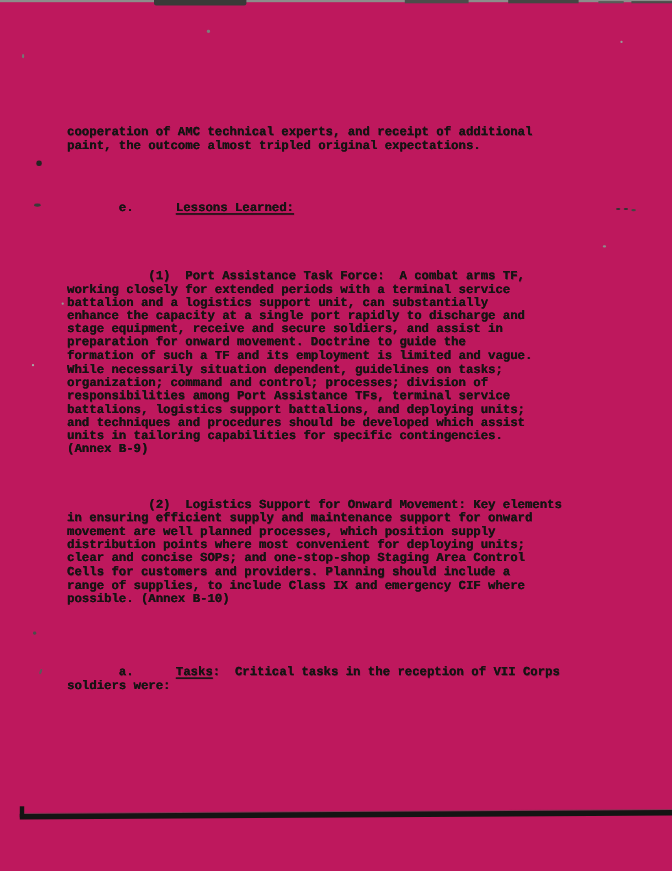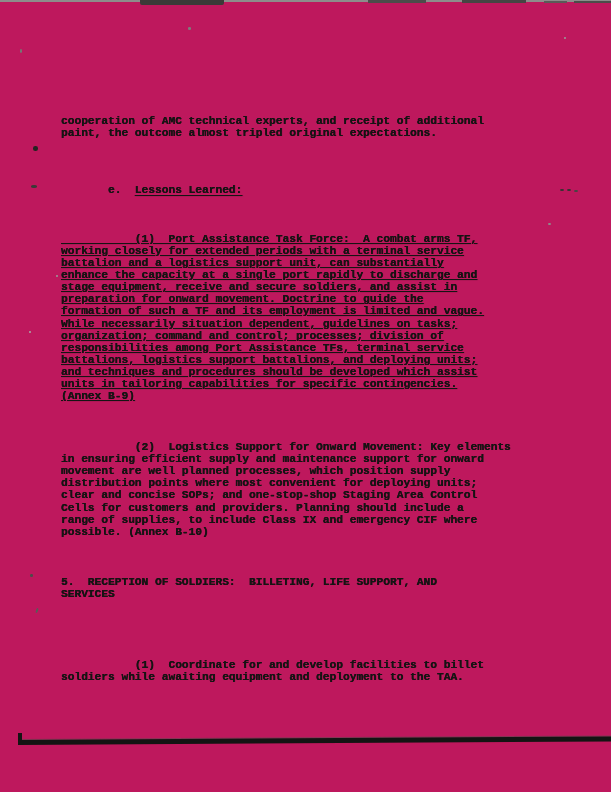--- a/index.html
+++ b/index.html
@@ -11,24 +11,24 @@
   .page{position:absolute;inset:0;background:#be185d;}
   
   .text-col{
     position:absolute;left:61px;top:0;width:530px;padding-top:79px;
     font:700 11.2px/12.1px "Liberation Mono","DejaVu Sans Mono",monospace;
     color:#151413;
     white-space:pre;
     text-shadow:0 0 .5px rgba(15,15,15,.9), .4px .2px 0 rgba(25,25,25,.45);
   }
   .para{margin:0;}
-  .ul{text-decoration:underline;text-decoration-thickness:1.25px;text-underline-offset:1.8px;}
+  .ul{text-decoration:underline;text-decoration-thickness:1.25px;text-underline-offset:1.8px;margin-left:25px;}
   .b-intro{margin-top:0;}
   .b-h1{margin-top:7.8px;}
-  .b-l1{margin-top:1px;text-decoration:underline;}
+  .b-l1{margin-top:14px;}
   .b-l2{margin-top:2.6px;font-family:Liberation Mono, monospace;}
   .b-h2{margin-top:2.2px;}
   .b-a{margin-top:6.8px;}
   .b-t1{margin-top:9.8px;}
   
   .art{position:absolute;pointer-events:none;}
   .top-line{left:0;top:0;width:611px;height:2px;background:#8d8d8b;}
   .top-seg{left:140px;top:0;width:84px;height:5px;background:#3a3a38;border-radius:0 0 2px 2px;}
   .top-d1{left:368px;top:0;width:58px;height:3px;background:#4c4c4a;}
   .top-d2{left:462px;top:0;width:64px;height:3px;background:#454543;}
@@ -106,26 +106,24 @@
 
     <div class="para b-l2">           (2)  Logistics Support for Onward Movement: Key elements
 in ensuring efficient supply and maintenance support for onward
 movement are well planned processes, which position supply
 distribution points where most convenient for deploying units;
 clear and concise SOPs; and one-stop-shop Staging Area Control
 Cells for customers and providers. Planning should include a
 range of supplies, to include Class IX and emergency CIF where
 possible. (Annex B-10)</div>
 
-    <div class="para b-h2">5.  RECEPTION OF SOLDIERS:  BILLETING, LIFE SUPPORT, AND
-SERVICES</div>
 
+    <div class="para b-a"><span>       a.  </span><span class="ul">Tasks</span><span>:  Critical tasks in the reception of VII Corps
+soldiers were:</span></div>
 
-    <div class="para b-t1">           (1)  Coordinate for and develop facilities to billet
-soldiers while awaiting equipment and deployment to the TAA.</div>
 
     
 
     
 
     
 
     
 
   </div>

